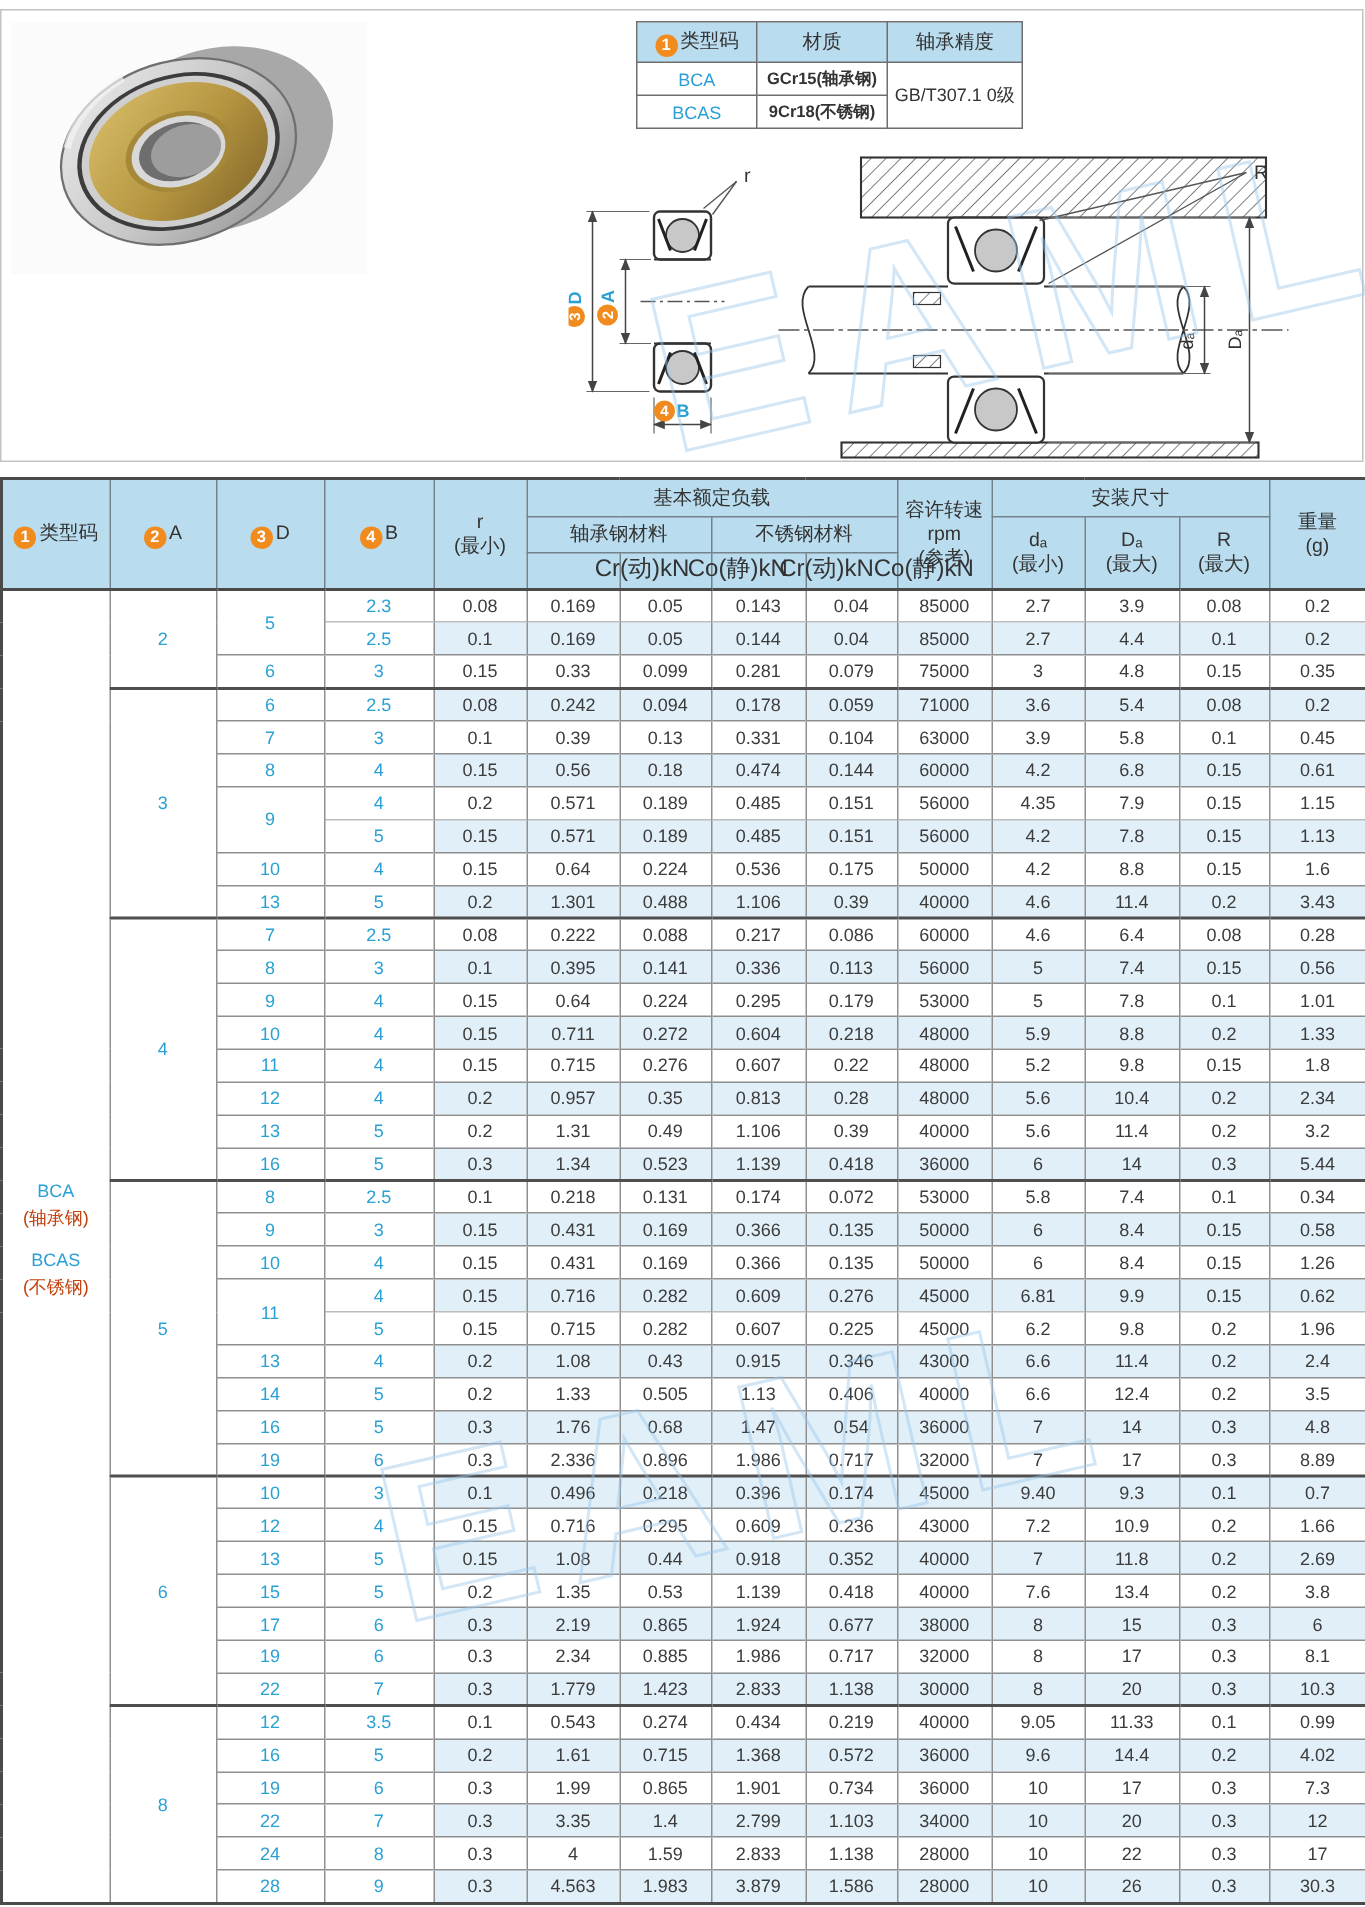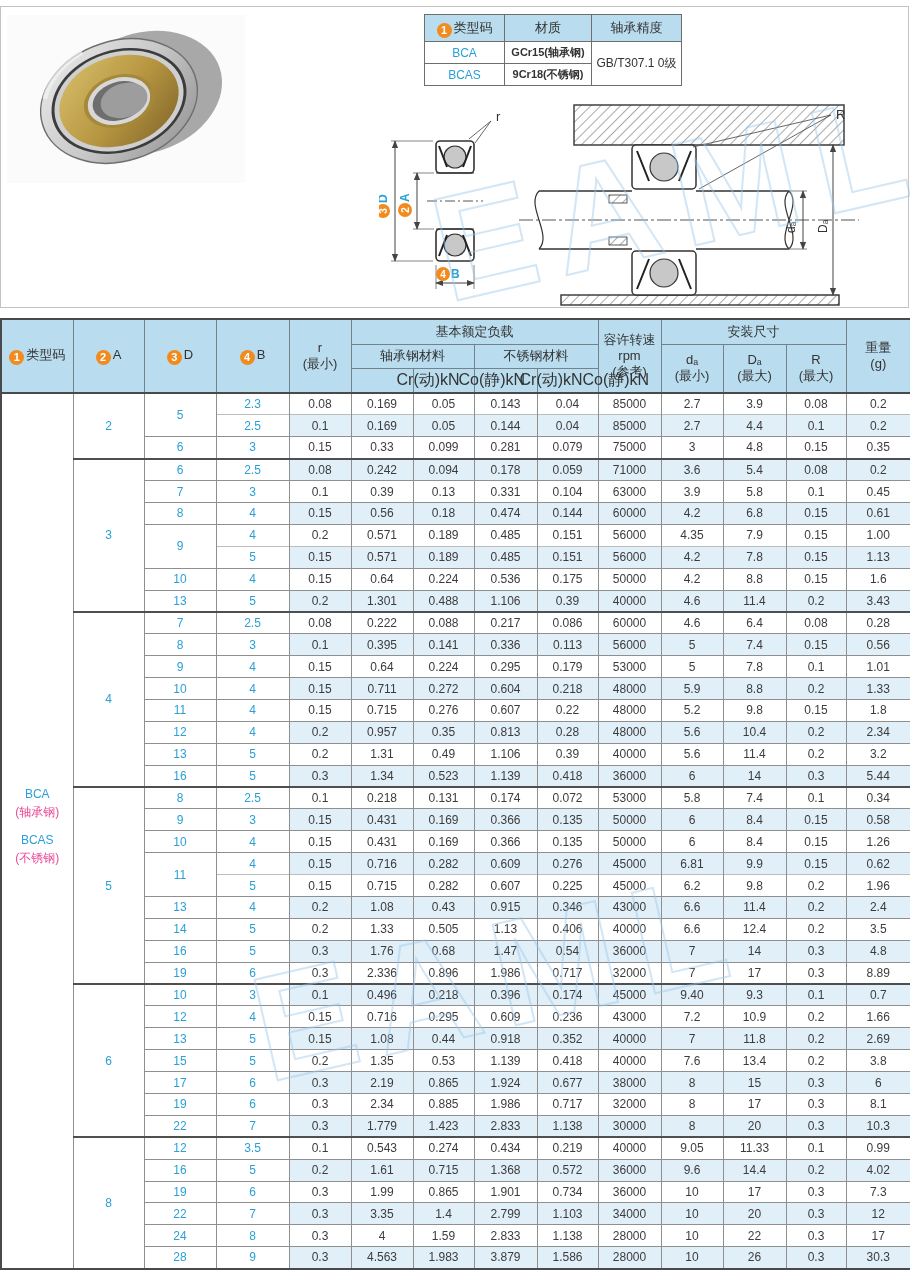--- a/index.html
+++ b/index.html
@@ -44,21 +44,21 @@
   #spec-table tbody td { border-left:1px solid #8f8f8f; border-right:1px solid #8f8f8f;
     border-top:1px solid #bcbcbc; text-align:center; vertical-align:middle;
     font-size:12px; color:#3c3c3c; background:#fff; }
   #spec-table tbody tr.d-start td { border-top:1px solid #8f8f8f; }
   #spec-table tbody tr.g-start td { border-top:2px solid #4f4f4f; }
   #spec-table tbody tr:first-child td { border-top:none; }
   #spec-table tbody td.alt { background:#e1eff8; }
   #spec-table tbody td.blue { color:#2aa0d4; }
   #spec-table td.typecell { font-size:12px; line-height:1.5; }
   #spec-table td.typecell .tc-code { color:#2b9fd8; display:block; }
-  #spec-table td.typecell .tc-mat { color:#ec4899; display:block; margin-bottom:10px; }
+  #spec-table td.typecell .tc-mat { color:#c2410c; display:block; margin-bottom:10px; }
   .hline { display:block; }
 </style>
 </head>
 <body>
 
 <div id="page">
 
   <div id="top-section">
 
     <svg id="bearing-photo" viewBox="0 0 238 168">
@@ -384,21 +384,21 @@
           <td class="blue">4</td>
           <td class="num">0.2</td>
           <td class="num">0.571</td>
           <td class="num">0.189</td>
           <td class="num">0.485</td>
           <td class="num">0.151</td>
           <td class="num">56000</td>
           <td class="num">4.35</td>
           <td class="num">7.9</td>
           <td class="num">0.15</td>
-          <td class="num">1.00</td>
+          <td class="num">1.15</td>
         </tr>
         <tr>
           <td class="blue">5</td>
           <td class="num alt">0.15</td>
           <td class="num alt">0.571</td>
           <td class="num alt">0.189</td>
           <td class="num alt">0.485</td>
           <td class="num alt">0.151</td>
           <td class="num alt">56000</td>
           <td class="num alt">4.2</td>

